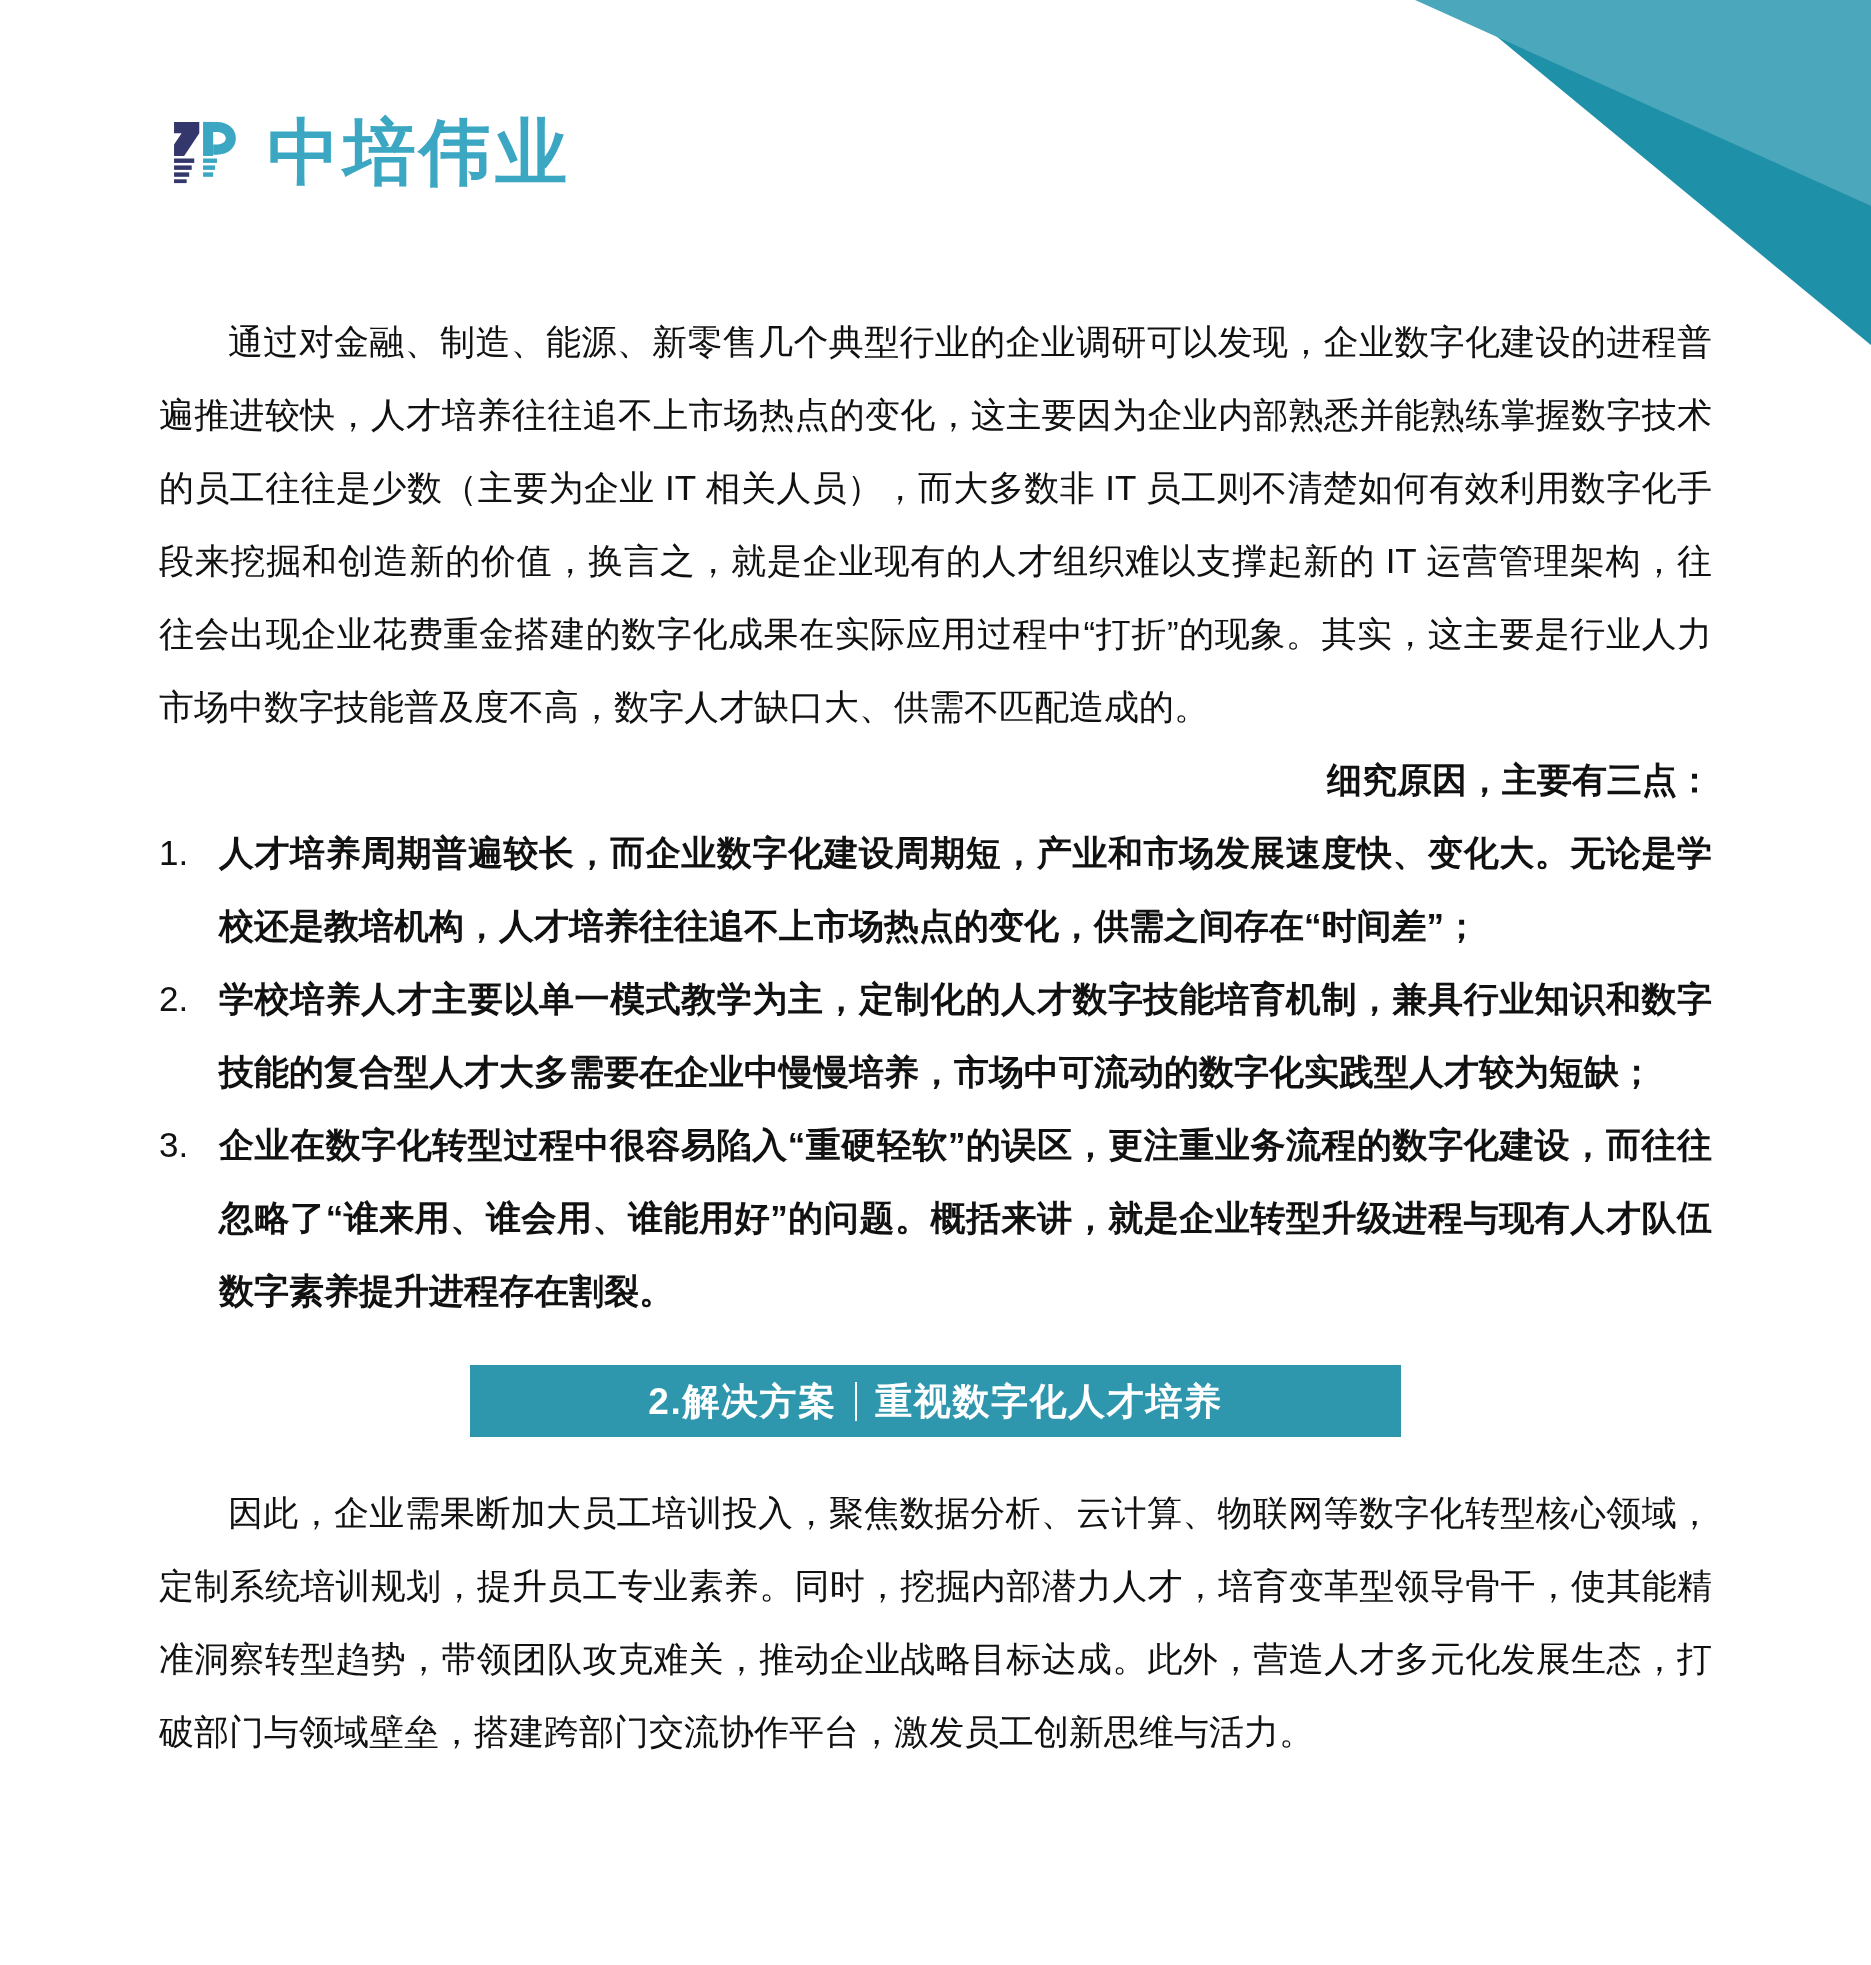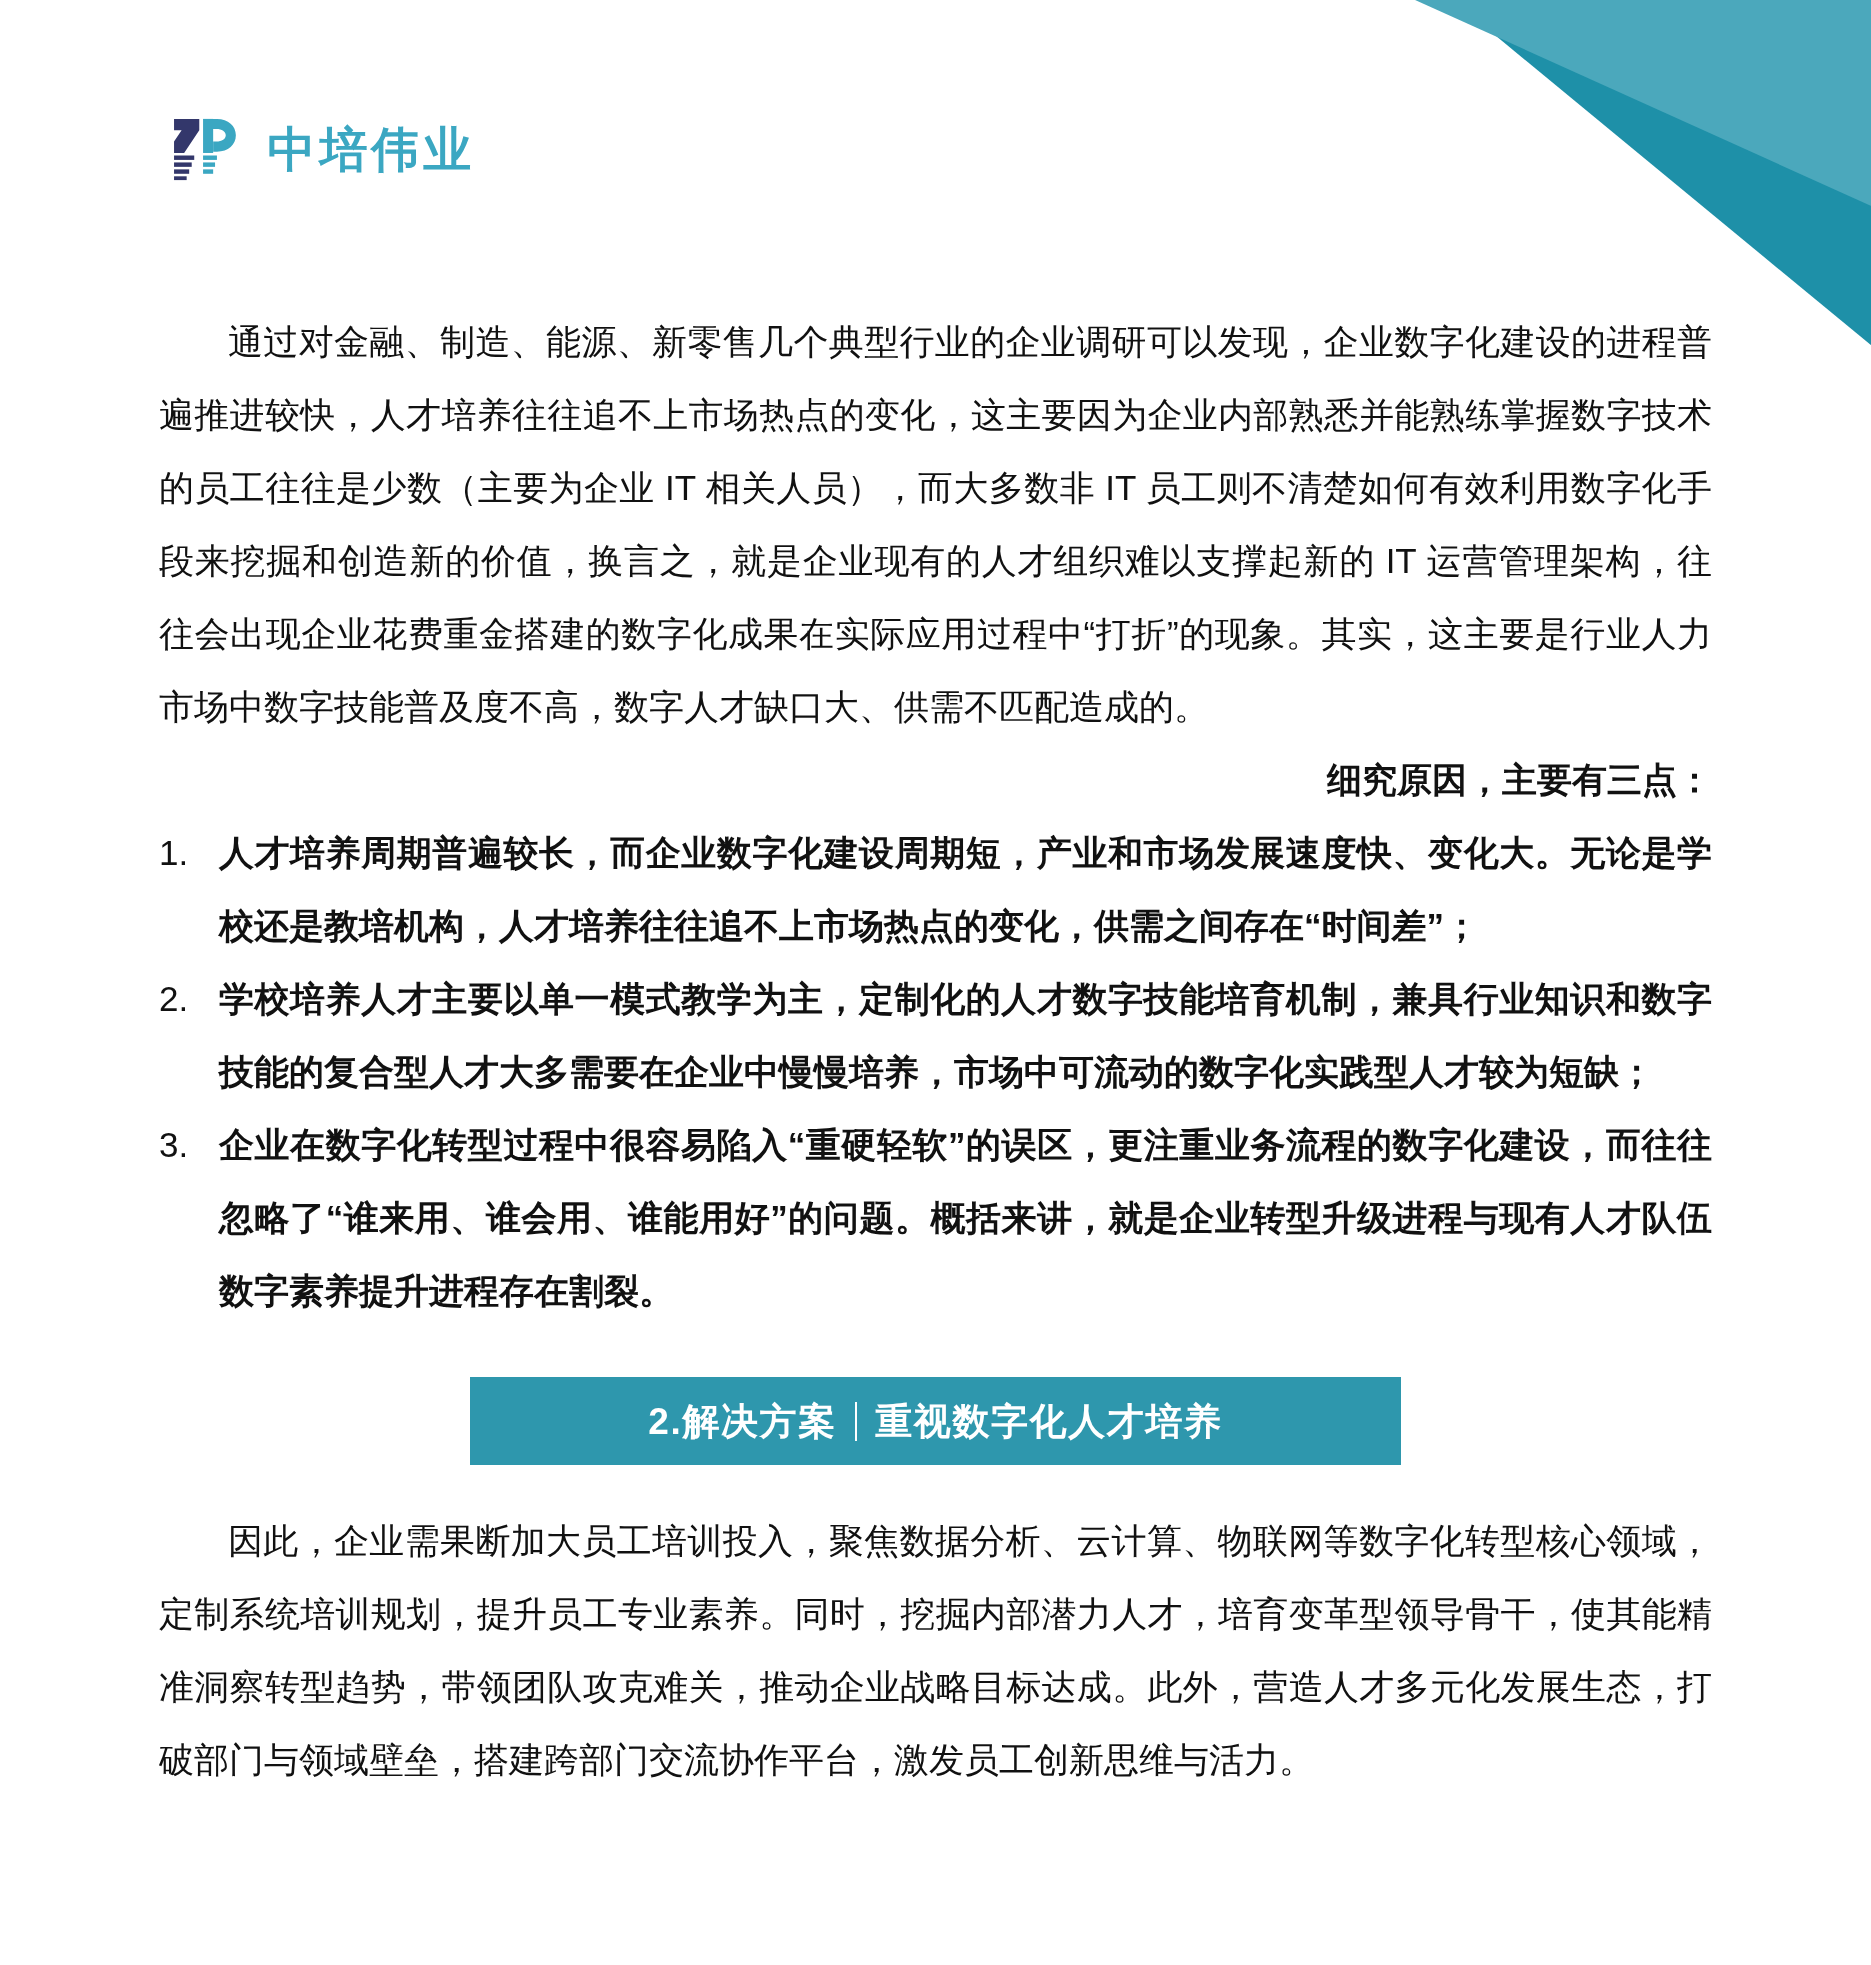--- a/index.html
+++ b/index.html
@@ -22,41 +22,41 @@
   }
   .page{position:relative;width:1872px;height:2647px;background:#fff;}
 
   
   .deco{position:absolute;left:0;top:0;width:1872px;height:2647px;pointer-events:none;}
 
   
   .logo{position:absolute;left:169px;top:116px;display:flex;align-items:center;gap:16.5px;}
   .logo-mark{width:82px;height:67px;display:block;}
   .logo-text{
-    font-size:48px;font-weight:bold;color:var(--logo-teal);
+    font-size:72px;font-weight:bold;color:var(--logo-teal);
     letter-spacing:3.9px;line-height:1;white-space:nowrap;
   }
 
   
   .content{
     position:absolute;left:159px;top:305px;width:1553px;
     font-size:35px;line-height:73px;text-align:justify;
   }
   .para{margin:0;}
   .para.indent{text-indent:69px;}
   .reasons-heading{margin:0;font-size:35px;line-height:73px;font-weight:bold;text-align:right;}
   .reasons{margin:0;padding:0;list-style:none;}
   .reason{display:flex;margin:0;}
   .reason .li-num{flex:none;width:60px;}
   .reason .li-text{flex:1;text-align:justify;font-weight:bold;}
 
   
   .banner{
-    width:931px;height:88px;
-    margin:50px auto 39px auto;
+    width:931px;height:72px;
+    margin:38px auto 39px auto;
     background:var(--banner-bg);
     color:var(--banner-text);
     display:flex;align-items:center;justify-content:center;
     font-size:37px;font-weight:bold;letter-spacing:1.6px;
     text-indent:0;white-space:nowrap;
   }
   .banner-divider{
     display:inline-block;width:2.4px;height:39px;
     background:var(--banner-text);
     margin:0 18px;

